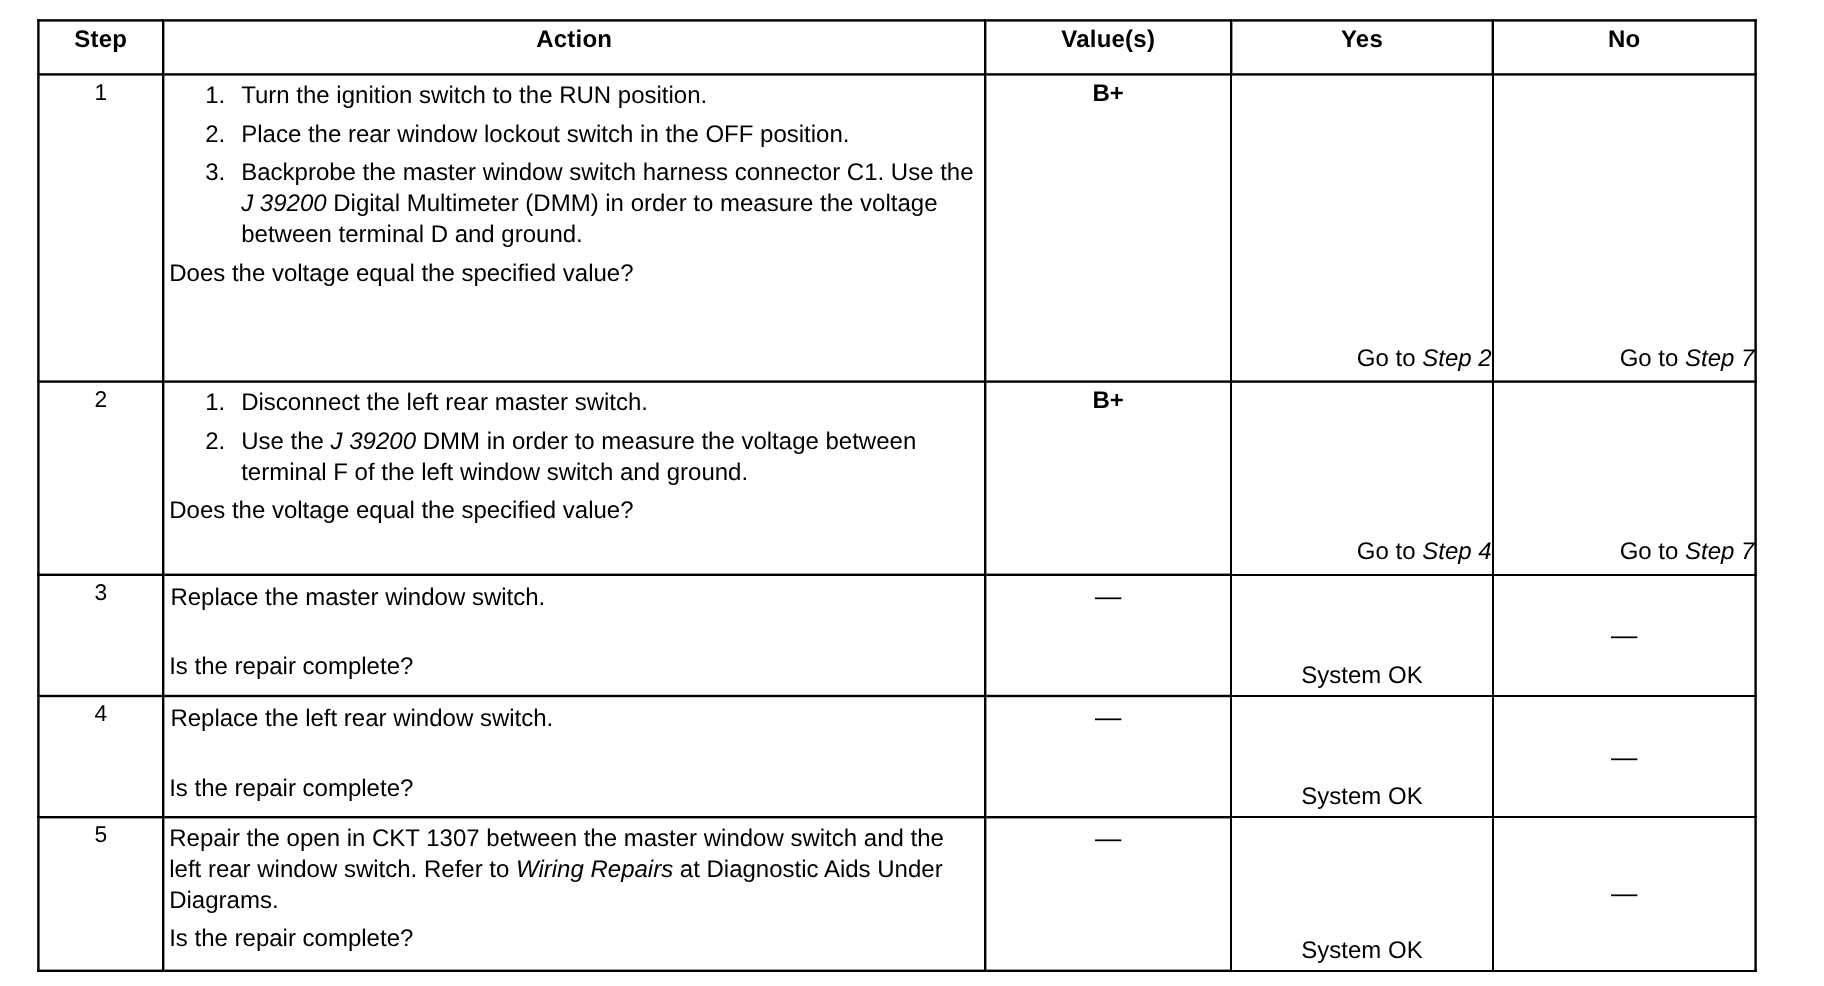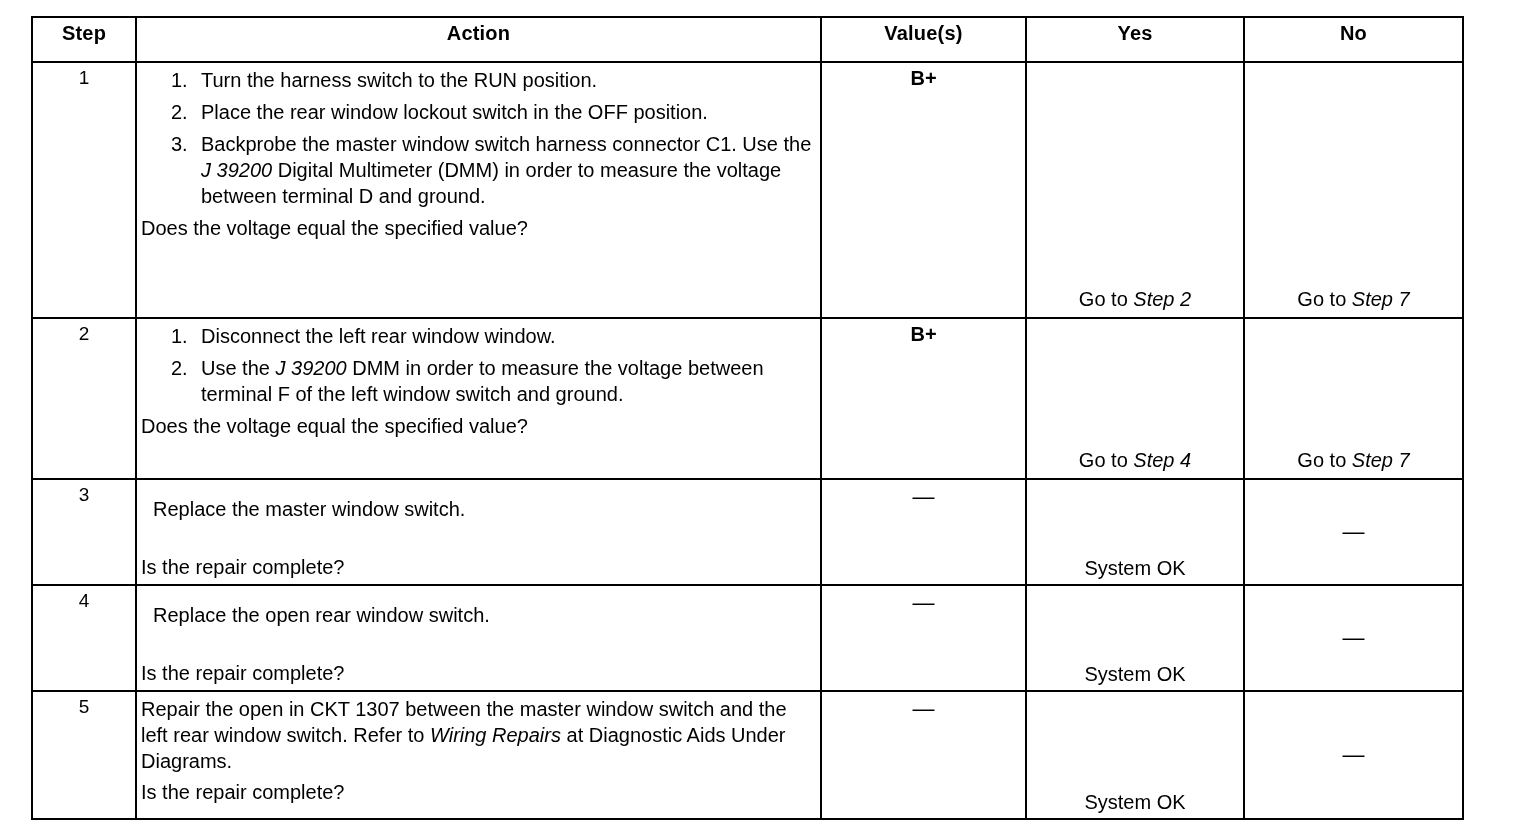--- a/index.html
+++ b/index.html
@@ -82,21 +82,21 @@
     flex: 0 0 auto;
     width: 30px;
   }
   td.action-cell .li .txt {
     flex: 1 1 auto;
   }
   td.action-cell .question {
     margin-top: 2px;
   }
   td.action-cell .plain-line {
-    margin: 12px;
+    margin: 1px;
   }
   td.action-cell .plain-block .question {
     margin-top: 32px;
   }
   td.action-cell.step5 .para {
     margin: 0;
   }
   td.action-cell.step5 .question {
     margin-top: 5px;
   }
@@ -116,21 +116,21 @@
   td.yn-cell {
     position: relative;
     text-align: center;
     font-size: 20px;
   }
   td.yn-cell .bottom-text {
     position: absolute;
     left: 0;
     right: 0;
     bottom: 6px;
-    text-align: center;
+    text-align: right;
   }
   td.yn-cell .mid-dash {
     position: absolute;
     left: 0;
     right: 0;
     top: 50%;
     transform: translateY(-50%);
     text-align: center;
     font-size: 22px;
   }
@@ -167,21 +167,21 @@
     </thead>
 
     <tbody>
 
       <tr style="height:256px;">
         <td class="step-cell">1</td>
         <td class="action-cell">
           <div class="ol">
             <div class="li">
               <span class="num">1.</span>
-              <span class="txt">Turn the harness switch to the RUN position.</span>
+              <span class="txt">Turn the ignition switch to the RUN position.</span>
             </div>
             <div class="li">
               <span class="num">2.</span>
               <span class="txt">Place the rear window lockout switch in the OFF position.</span>
             </div>
             <div class="li">
               <span class="num">3.</span>
               <span class="txt"><span>Backprobe the master window switch harness connector C1. Use the </span><em class="ital">J 39200</em><span> Digital Multimeter (DMM) in order to measure the voltage between terminal D and ground.</span></span>
             </div>
           </div>
@@ -195,21 +195,21 @@
           <span class="bottom-text"><span>Go to </span><em class="ital">Step 7</em></span>
         </td>
       </tr>
 
       <tr style="height:161px;">
         <td class="step-cell">2</td>
         <td class="action-cell">
           <div class="ol">
             <div class="li">
               <span class="num">1.</span>
-              <span class="txt">Disconnect the left rear window window.</span>
+              <span class="txt">Disconnect the left rear master switch.</span>
             </div>
             <div class="li">
               <span class="num">2.</span>
               <span class="txt"><span>Use the </span><em class="ital">J 39200</em><span> DMM in order to measure the voltage between terminal F of the left window switch and ground.</span></span>
             </div>
           </div>
           <div class="question">Does the voltage equal the specified value?</div>
         </td>
         <td class="val-cell">B+</td>
         <td class="yn-cell">
@@ -234,21 +234,21 @@
         </td>
         <td class="yn-cell">
           <span class="mid-dash">—</span>
         </td>
       </tr>
 
       <tr style="height:101px;">
         <td class="step-cell">4</td>
         <td class="action-cell">
           <div class="plain-block">
-            <div class="plain-line">Replace the open rear window switch.</div>
+            <div class="plain-line">Replace the left rear window switch.</div>
             <div class="question">Is the repair complete?</div>
           </div>
         </td>
         <td class="val-cell dash">—</td>
         <td class="yn-cell">
           <span class="ok-text">System OK</span>
         </td>
         <td class="yn-cell">
           <span class="mid-dash">—</span>
         </td>

